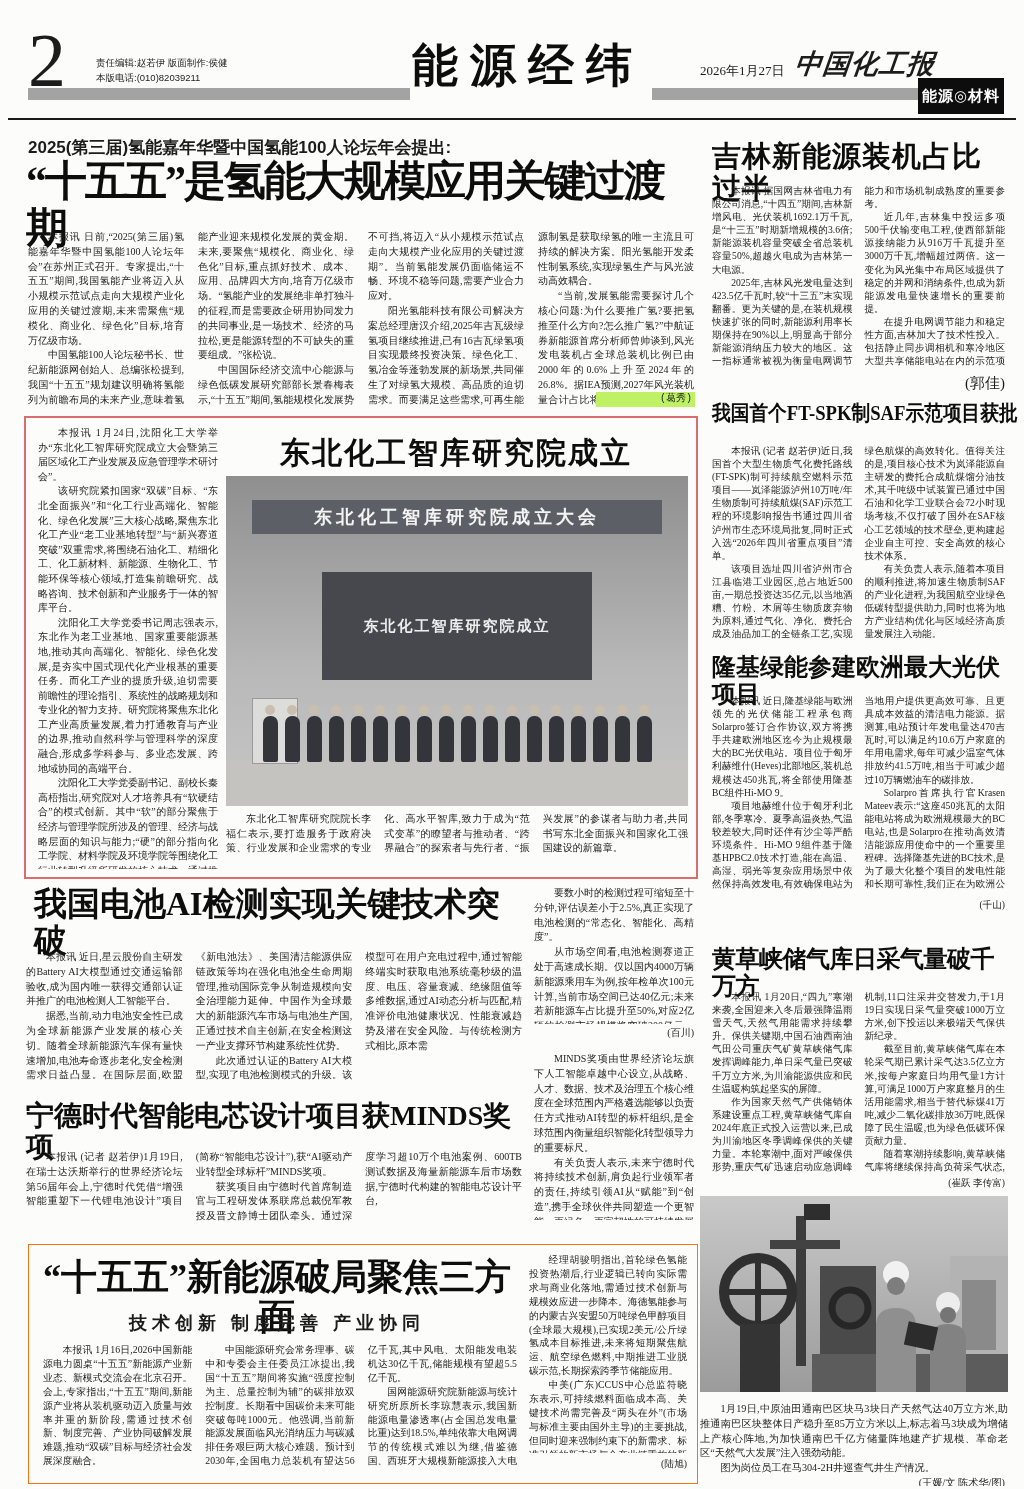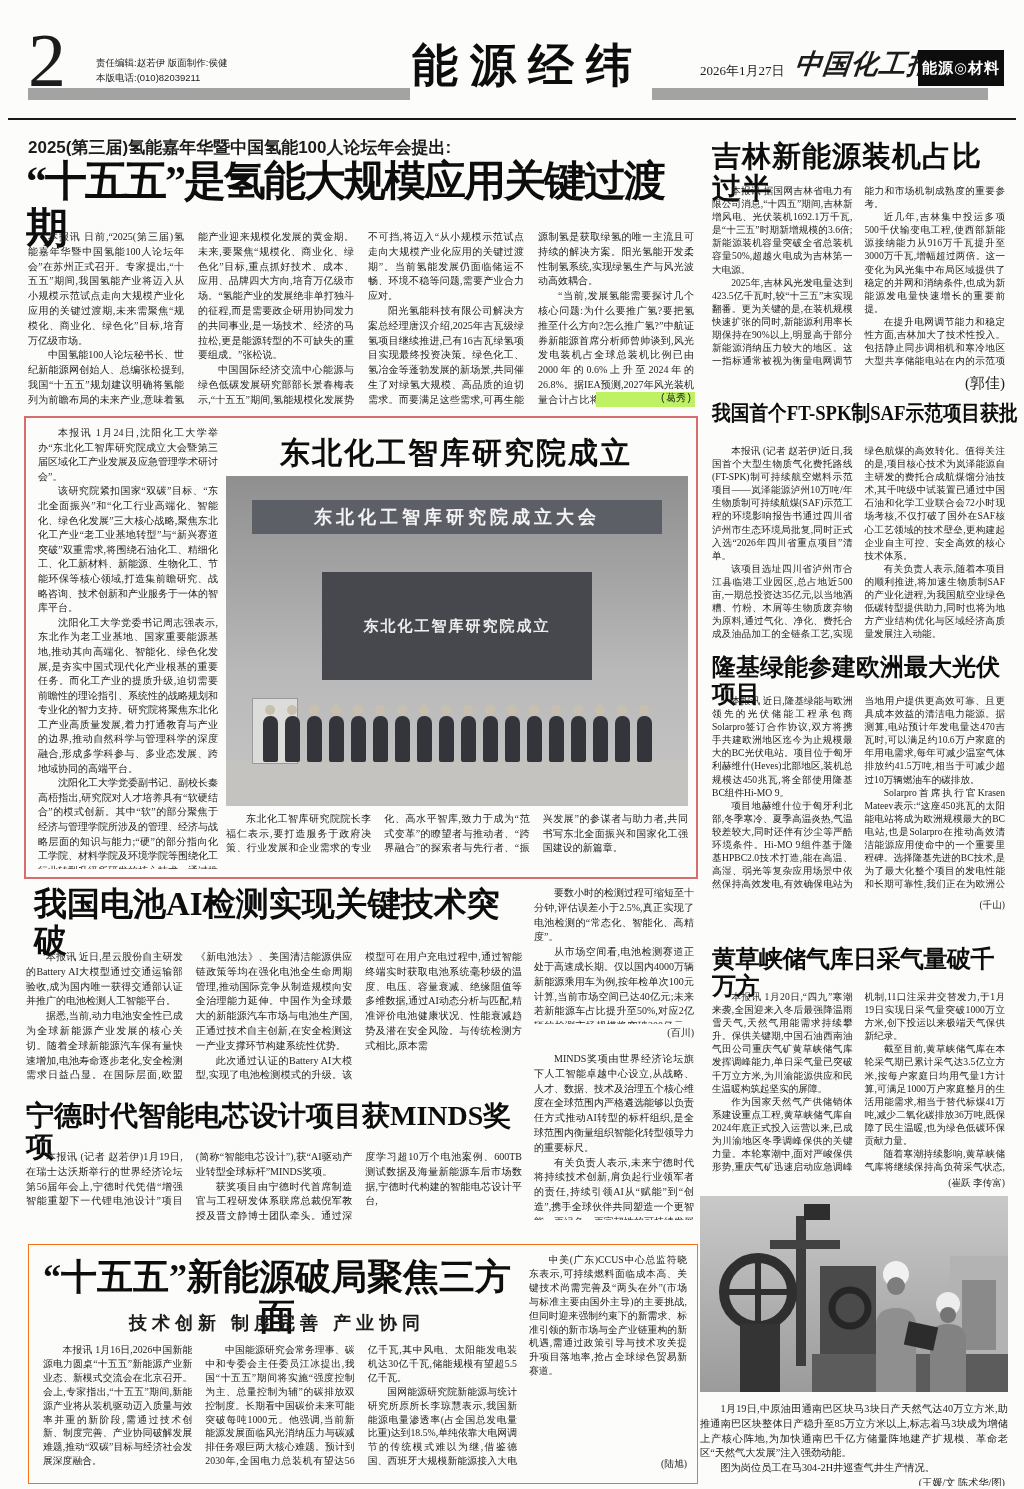--- a/index.html
+++ b/index.html
@@ -10,21 +10,21 @@
   .sans{font-family:"Liberation Sans","DejaVu Sans",sans-serif;}
   .hl{font-family:"Liberation Serif","DejaVu Serif",serif;font-weight:900;color:#0d0d0d;line-height:1.12;}
   .flow{font-size:10px;line-height:14.8px;text-align:justify;overflow:hidden;}
   .flow p{margin:0;text-indent:2em;}
   .byline{text-align:right !important;text-indent:0 !important;padding-right:3px;}
   .cols4{column-count:4;column-gap:14px;}
   .cols3{column-count:3;column-gap:13px;}
   .cols2{column-count:2;column-gap:12px;}
   .graybar{background:#a3a3a3;}
   .badge{background:#0d0d0d;color:#fff;display:flex;align-items:center;justify-content:center;
-         font-weight:700;letter-spacing:1px;}
+         font-weight:700;letter-spacing:1px;margin-top:28px;}
   .redbox{border:2px solid #d96c6c;}
   .plainbox{border:1px solid #f97316;}
   
   .tk-photo{background:linear-gradient(#8f8f8f,#b9b9b9 60%,#c6c6c6);overflow:hidden;}
   .tk-banner{position:absolute;top:24px;left:26px;right:26px;height:34px;background:#5c5f66;color:#f4f4f4;
              display:flex;align-items:center;justify-content:center;font-size:18px;letter-spacing:4px;font-weight:700;}
   .tk-screen{position:absolute;top:96px;left:96px;width:270px;height:108px;background:#46484e;color:#ededed;
              display:flex;align-items:center;justify-content:center;font-size:15px;letter-spacing:2px;font-weight:700;}
   .tk-floor{position:absolute;left:0;right:0;bottom:0;height:46px;background:#c4c3c0;}
   .tk-podium{position:absolute;left:26px;bottom:42px;width:44px;height:64px;background:#dcdcda;border:1px solid #9a9a9a;}
@@ -148,20 +148,21 @@
     <div class="abs sans" style="left:8px;top:66px;width:480px;text-align:center;font-size:18px;font-weight:700;letter-spacing:5px;">技术创新 制度完善 产业协同</div>
     <div class="abs flow cols3" style="left:14px;top:98px;width:474px;height:130px;font-size:9.8px;line-height:13.9px;">
       <div>
           <p>本报讯 1月16日,2026中国新能源电力圆桌“十五五”新能源产业新业态、新模式交流会在北京召开。会上,专家指出,“十五五”期间,新能源产业将从装机驱动迈入质量与效率并重的新阶段,需通过技术创新、制度完善、产业协同破解发展难题,推动“双碳”目标与经济社会发展深度融合。</p>
           <p>中国能源研究会常务理事、碳中和专委会主任委员江冰提出,我国“十五五”期间将实施“强度控制为主、总量控制为辅”的碳排放双控制度。长期看中国碳价未来可能突破每吨1000元。他强调,当前新能源发展面临风光消纳压力与碳减排任务艰巨两大核心难题。预计到2030年,全国电力总装机有望达56亿千瓦,其中风电、太阳能发电装机达30亿千瓦,储能规模有望超5.5亿千瓦。</p>
           <p>国网能源研究院新能源与统计研究所原所长李琼慧表示,我国新能源电量渗透率(占全国总发电量比重)达到18.5%,单纯依靠大电网调节的传统模式难以为继,借鉴德国、西班牙大规模新能源接入大电网的国际经验,构建“集成融合发展、就近就地利用、主配微协同”的创新路径,发挥新型储能在配电网层面的调节作用,兼顾能源属性与产业属性,提升产业盈利能力与利用效率。海德氢能源科技有限公司副总</p>
         </div>
     </div>
     <div class="abs flow" style="left:500px;top:8px;width:158px;height:200px;font-size:9.8px;line-height:13.9px;">
       <div>
+          <p>经理胡骏明指出,首轮绿色氢能投资热潮后,行业逻辑已转向实际需求与商业化落地,需通过技术创新与规模效应进一步降本。海德氢能参与的内蒙古兴安盟50万吨绿色甲醇项目(全球最大规模),已实现2美元/公斤绿氢成本目标推进,未来将短期聚焦航运、航空绿色燃料,中期推进工业脱碳示范,长期探索跨季节储能应用。</p>
           <p>中美(广东)CCUS中心总监符晓东表示,可持续燃料面临成本高、关键技术尚需完善及“两头在外”(市场与标准主要由国外主导)的主要挑战,但同时迎来强制约束下的新需求、标准引领的新市场与全产业链重构的新机遇,需通过政策引导与技术攻关提升项目落地率,抢占全球绿色贸易新赛道。</p>
         </div>
     </div>
     <div class="abs flow byline" style="left:560px;top:212px;width:98px;font-size:9.8px;">(陆旭)</div>
   </div>
 
   <div class="abs hl" style="left:712px;top:140px;width:293px;font-size:29px;letter-spacing:1px;">吉林新能源装机占比过半</div>
   <div class="abs flow cols2" style="left:712px;top:184px;width:293px;height:190px;font-size:9.6px;line-height:13.1px;">
     <div>
         <p>本报讯 据国网吉林省电力有限公司消息,“十四五”期间,吉林新增风电、光伏装机1692.1万千瓦,是“十三五”时期新增规模的3.6倍;新能源装机容量突破全省总装机容量50%,超越火电成为吉林第一大电源。</p>

